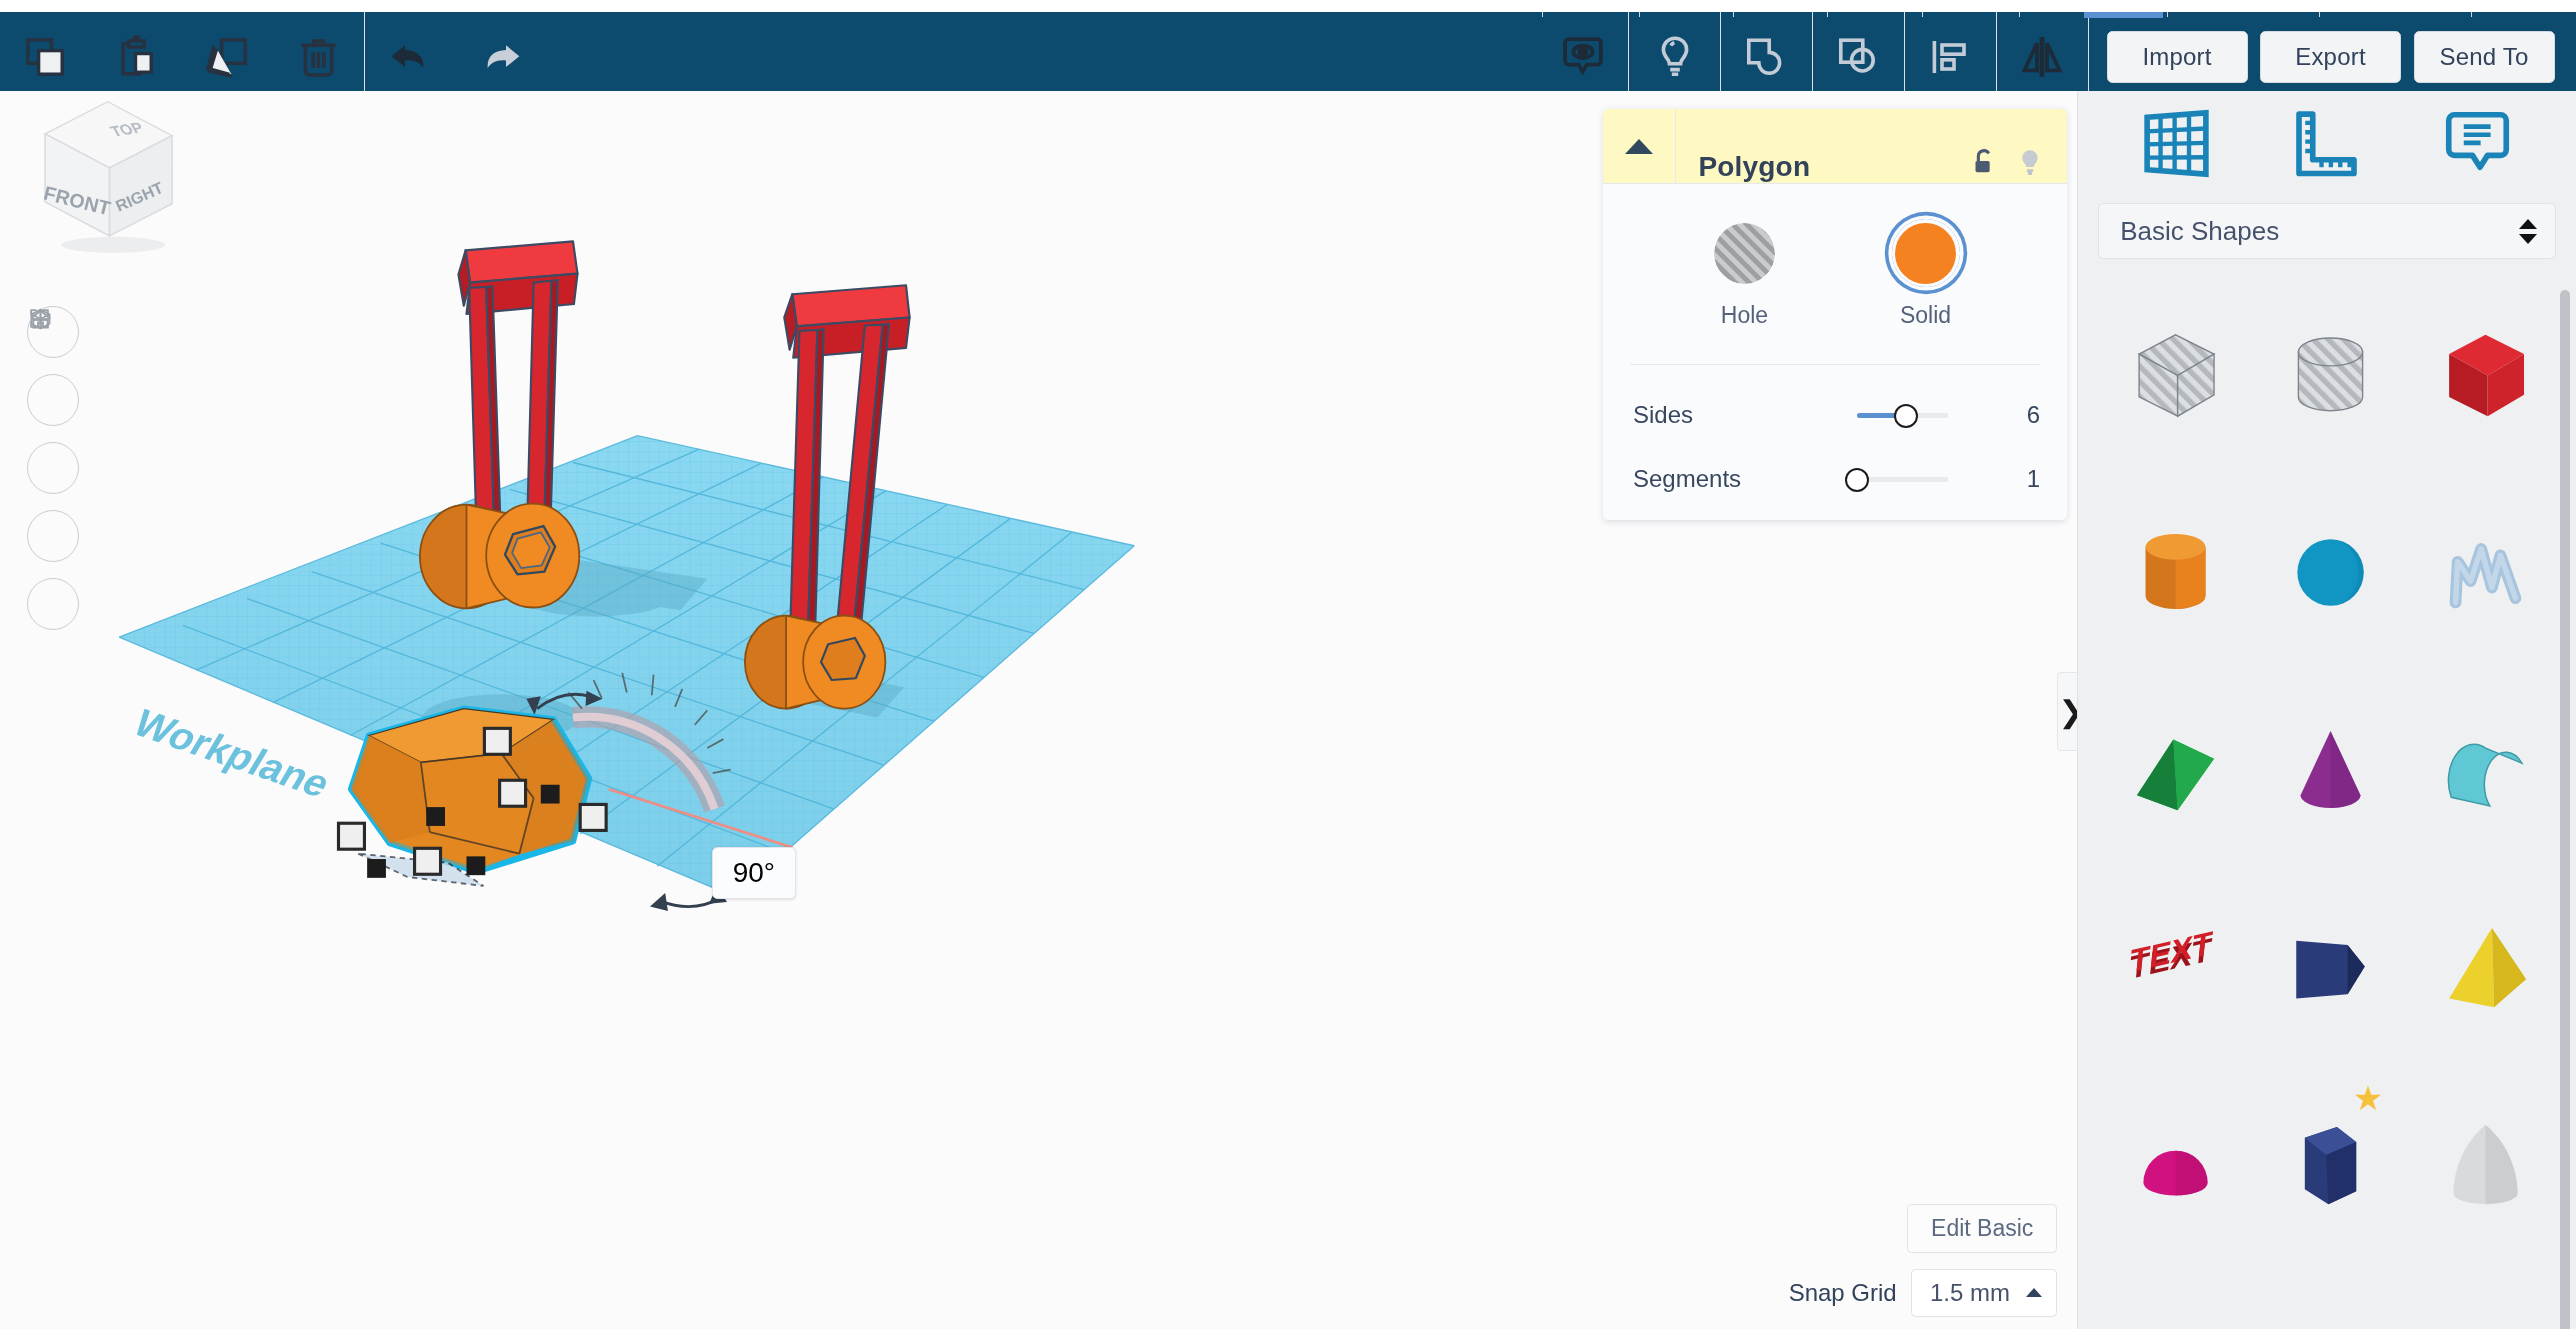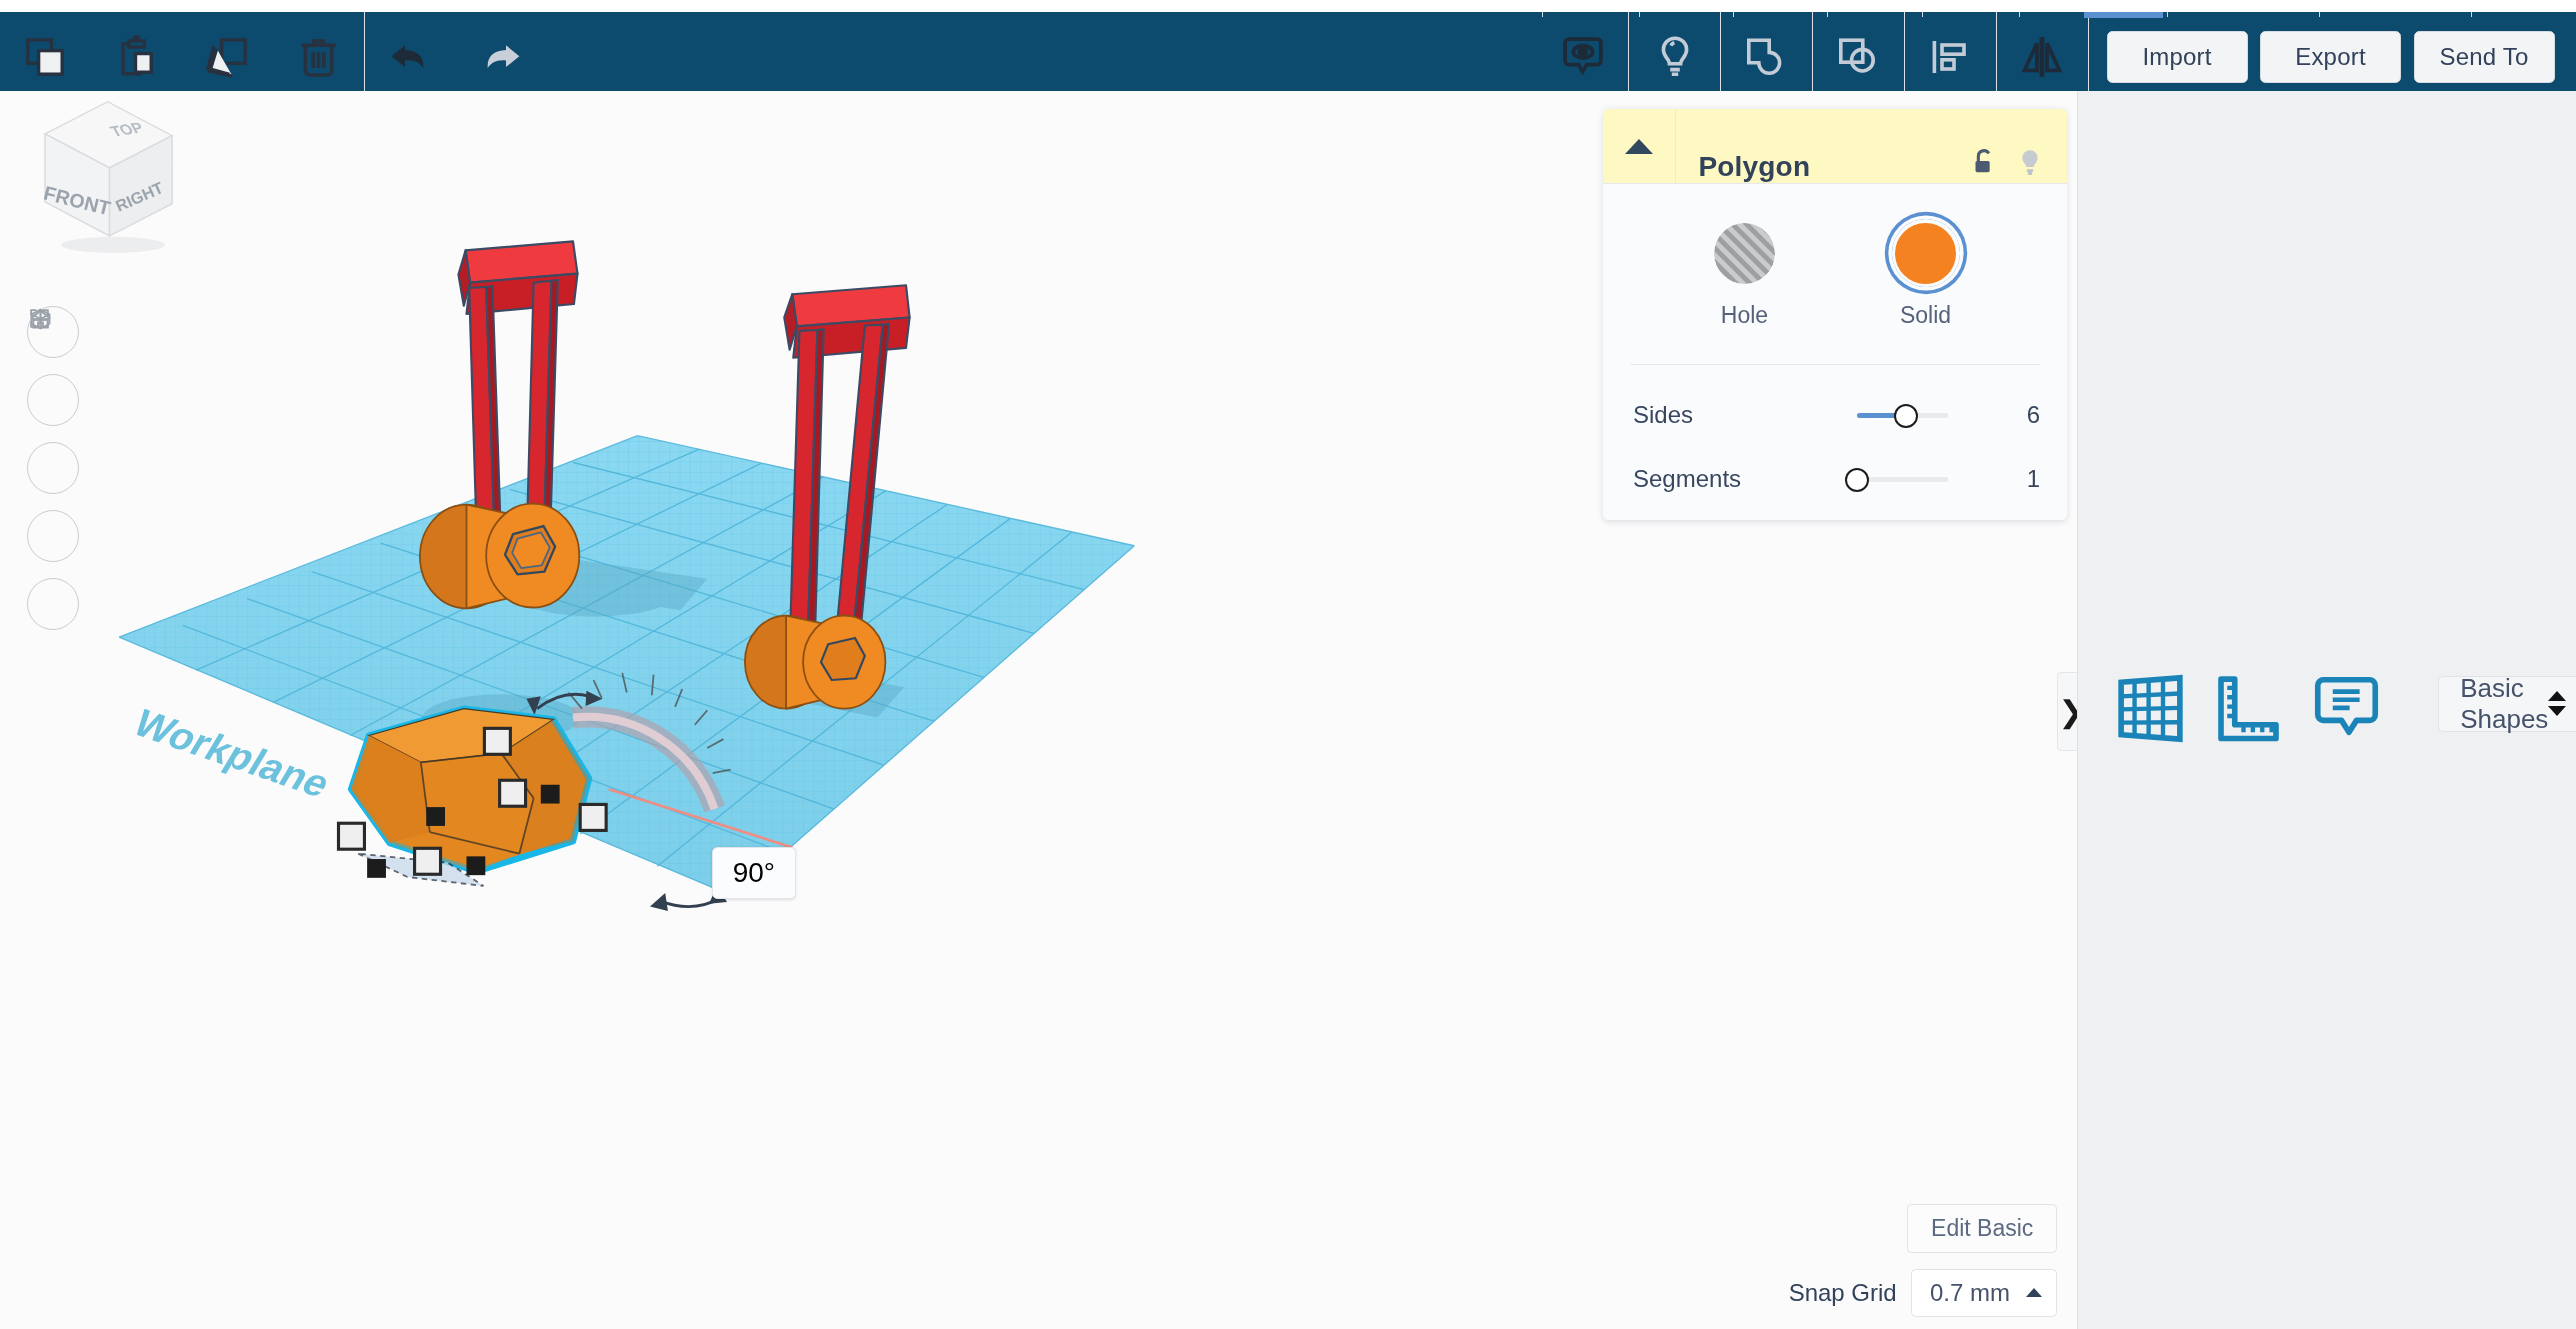--- a/index.html
+++ b/index.html
@@ -160,21 +160,21 @@
     border: 0.9px solid #e3e6ea; border-right: none;
     border-radius: 4.5px 0 0 4.5px;
     display: flex; align-items: center; justify-content: center;
     cursor: pointer; font-size: 30px; color: #1a1a1a; line-height: 1;
   }
 
   
   .shapes-panel {
     position: absolute; right: 0; top: 91px; width: 499px; height: 1238px;
     background: #eff0f2; border-left: 0.9px solid #dfe1e4;
-    display: flex; flex-direction: row; align-items: center;
+    display: flex; flex-direction: column;
   }
   .sp-tabs { display: flex; align-items: center; justify-content: space-around; height: 107px; padding: 0 23px; }
   .sp-tab { width: 98px; height: 81px; display: flex; align-items: center; justify-content: center; cursor: pointer; }
   .sp-select-wrap { padding: 5.4px 19.7px 18px; }
   .sp-select {
     height: 56px; border: 0.9px solid #dfe2e6; background: #f5f6f8; border-radius: 5.4px;
     display: flex; align-items: center; justify-content: space-between;
     padding: 0 18px 0 21.5px; font-size: 26px; color: #46526a; cursor: pointer;
   }
   .spinner { display: flex; flex-direction: column; gap: 4.5px; }
@@ -537,21 +537,21 @@
       </div>
     </div>
 
     <div class="deg-chip">90°</div>
 
     <div class="grid-controls">
       <div class="edit-grid-btn">Edit Basic</div>
       <div class="snap-row">
         <span class="snap-label">Snap Grid</span>
         <div class="snap-select">
-          <span>0.7 mm</span>
+          <span>1.5 mm</span>
           <span class="caret-up"></span>
         </div>
       </div>
     </div>
   </div>
 
   <div class="props">
     <div class="props-head">
       <div class="props-collapse">
         <span class="tri-up"></span>

